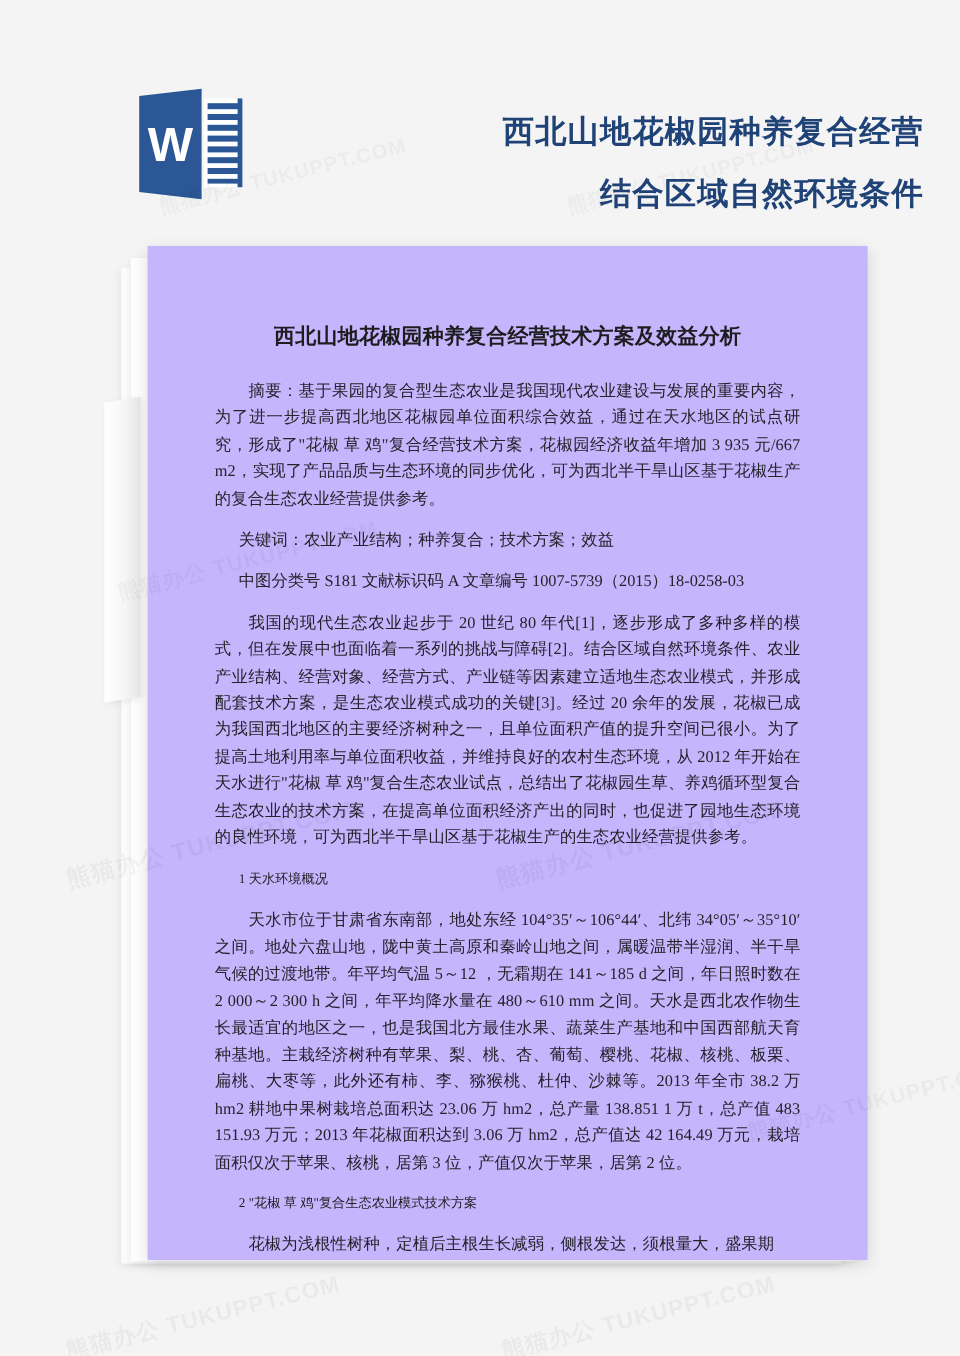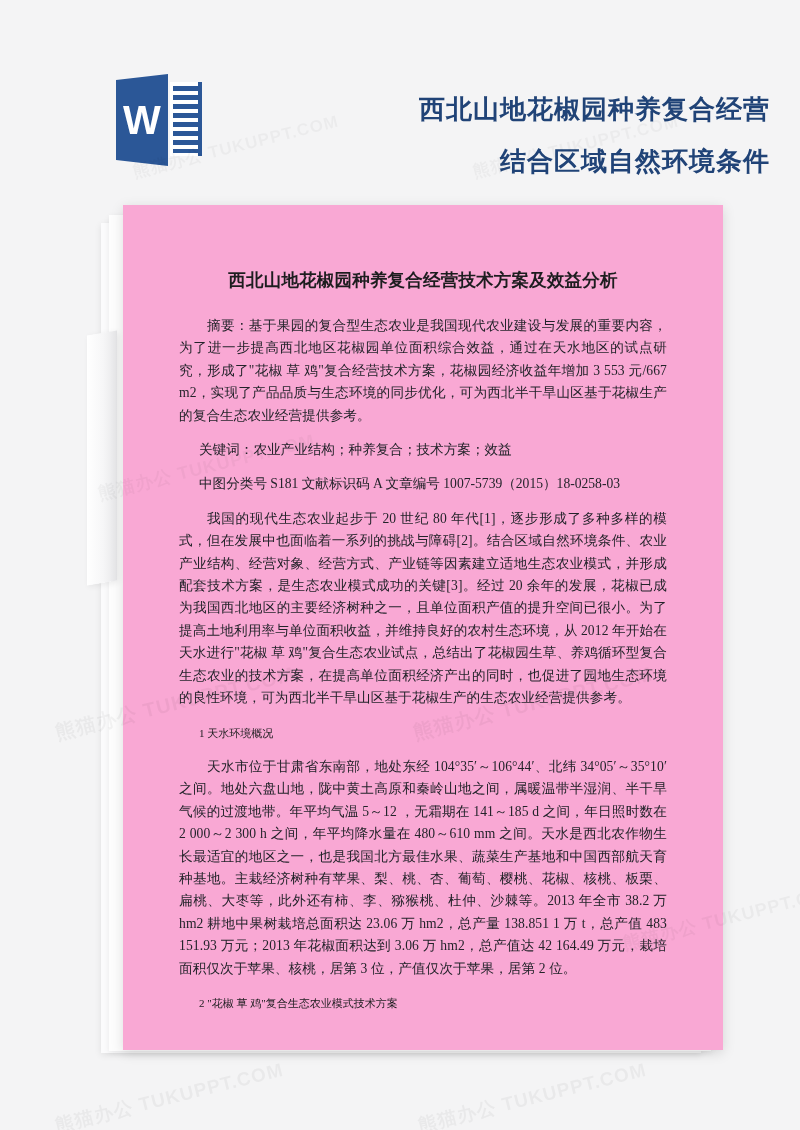--- a/index.html
+++ b/index.html
@@ -88,21 +88,21 @@
     transform: skewY(-9deg);
     box-shadow: 2px 2px 6px rgba(0,0,0,0.07);
   }
 
   .page {
     position: absolute;
     left: 28px;
     top: 0px;
     width: 600px;
     height: 845px;
-    background: #f9a8d4;
+    background: #c4b5fd;
     box-shadow: 0 3px 12px rgba(0,0,0,0.13);
     box-sizing: border-box;
     padding: 62px 56px 40px 56px;
     overflow: hidden;
   }
 
   
   .doc-title {
     font-family: "Liberation Serif", serif;
     font-size: 17.5px;
@@ -202,34 +202,35 @@
 <div class="paper-stack">
 
   <div class="sheet-back-2"></div>
   <div class="sheet-back-1"></div>
   <div class="curl-left"></div>
 
   <div class="page">
 
     <div class="doc-title">西北山地花椒园种养复合经营技术方案及效益分析</div>
 
-    <p class="para">摘要：基于果园的复合型生态农业是我国现代农业建设与发展的重要内容，为了进一步提高西北地区花椒园单位面积综合效益，通过在天水地区的试点研究，形成了"花椒 草 鸡"复合经营技术方案，花椒园经济收益年增加 3 553 元/667 m2，实现了产品品质与生态环境的同步优化，可为西北半干旱山区基于花椒生产的复合生态农业经营提供参考。</p>
+    <p class="para">摘要：基于果园的复合型生态农业是我国现代农业建设与发展的重要内容，为了进一步提高西北地区花椒园单位面积综合效益，通过在天水地区的试点研究，形成了"花椒 草 鸡"复合经营技术方案，花椒园经济收益年增加 3 935 元/667 m2，实现了产品品质与生态环境的同步优化，可为西北半干旱山区基于花椒生产的复合生态农业经营提供参考。</p>
 
     <p class="meta-line">关键词：农业产业结构；种养复合；技术方案；效益</p>
 
     <p class="meta-line">中图分类号 S181 文献标识码 A 文章编号 1007-5739（2015）18-0258-03</p>
 
     <p class="para">我国的现代生态农业起步于 20 世纪 80 年代[1]，逐步形成了多种多样的模式，但在发展中也面临着一系列的挑战与障碍[2]。结合区域自然环境条件、农业产业结构、经营对象、经营方式、产业链等因素建立适地生态农业模式，并形成配套技术方案，是生态农业模式成功的关键[3]。经过 20 余年的发展，花椒已成为我国西北地区的主要经济树种之一，且单位面积产值的提升空间已很小。为了提高土地利用率与单位面积收益，并维持良好的农村生态环境，从 2012 年开始在天水进行"花椒 草 鸡"复合生态农业试点，总结出了花椒园生草、养鸡循环型复合生态农业的技术方案，在提高单位面积经济产出的同时，也促进了园地生态环境的良性环境，可为西北半干旱山区基于花椒生产的生态农业经营提供参考。</p>
 
     <div class="heading">1 天水环境概况</div>
 
     <p class="para">天水市位于甘肃省东南部，地处东经 104°35′～106°44′、北纬 34°05′～35°10′之间。地处六盘山地，陇中黄土高原和秦岭山地之间，属暖温带半湿润、半干旱气候的过渡地带。年平均气温 5～12 ，无霜期在 141～185 d 之间，年日照时数在 2 000～2 300 h 之间，年平均降水量在 480～610 mm 之间。天水是西北农作物生长最适宜的地区之一，也是我国北方最佳水果、蔬菜生产基地和中国西部航天育种基地。主栽经济树种有苹果、梨、桃、杏、葡萄、樱桃、花椒、核桃、板栗、扁桃、大枣等，此外还有柿、李、猕猴桃、杜仲、沙棘等。2013 年全市 38.2 万 hm2 耕地中果树栽培总面积达 23.06 万 hm2，总产量 138.851 1 万 t，总产值 483 151.93 万元；2013 年花椒面积达到 3.06 万 hm2，总产值达 42 164.49 万元，栽培面积仅次于苹果、核桃，居第 3 位，产值仅次于苹果，居第 2 位。</p>
 
     <div class="heading">2 "花椒 草 鸡"复合生态农业模式技术方案</div>
 
+    <p class="para">花椒为浅根性树种，定植后主根生长减弱，侧根发达，须根量大，盛果期</p>
 
   </div>
 </div>
 
 <div class="wm wm-e">熊猫办公 TUKUPPT.COM</div>
 <div class="wm wm-f">熊猫办公 TUKUPPT.COM</div>
 <div class="wm wm-h">熊猫办公 TUKUPPT.COM</div>
 <div class="wm wm-a">熊猫办公 TUKUPPT.COM</div>
 <div class="wm wm-b">熊猫办公 TUKUPPT.COM</div>
 <div class="wm wm-g">熊猫办公 TUKUPPT.COM</div>

